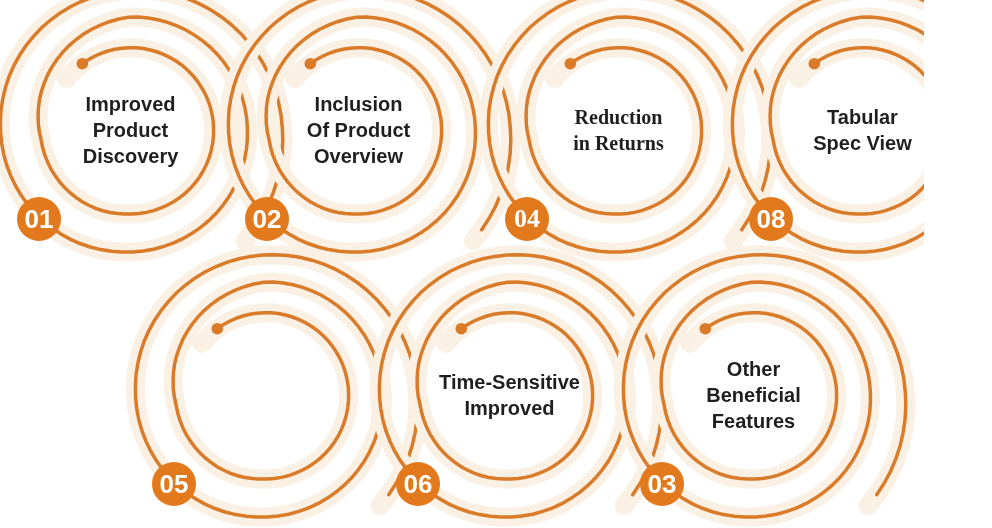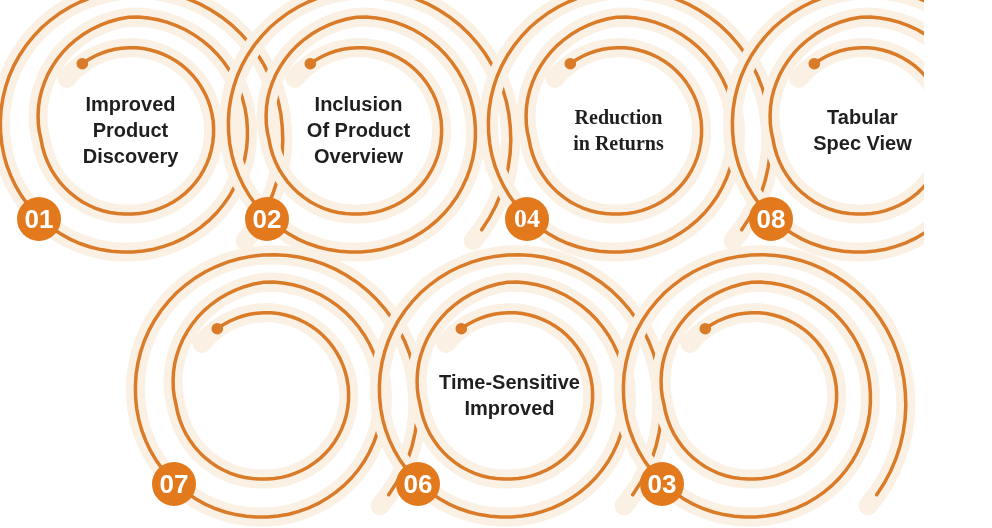--- a/index.html
+++ b/index.html
@@ -112,36 +112,39 @@
 Spec View</div>
     <div class="step-badge">08</div>
   </div>
 
   <div class="feature-item pos-5">
     <svg class="spiral" viewBox="0 0 245 262">
         <path d="M58.8,71.4 L63.5,66.0 L68.7,61.1 L74.3,56.7 L80.2,52.7 L86.5,49.2 L93.1,46.3 L99.8,44.0 L106.8,42.3 L113.9,41.2 L121.1,40.7 L128.2,40.8 L135.4,41.6 L142.4,43.0 L149.4,45.0 L156.1,47.6 L162.5,50.8 L168.7,54.5 L174.5,58.7 L180.0,63.5 L185.0,68.7 L189.5,74.3 L193.5,80.3 L197.0,86.6 L200.0,93.3 L202.3,100.1 L204.0,107.2 L205.2,114.3 L205.6,121.5 L205.5,128.8 L204.7,136.0 L203.3,143.2 L201.3,150.1 L198.7,156.9 L195.5,163.5 L191.7,169.7 L187.4,175.6 L182.6,181.1 L177.4,186.1 L171.7,190.7 L165.6,194.8 L159.2,198.3 L152.5,201.2 L145.6,203.6 L138.5,205.4 L131.3,206.5 L124.0,207.0 L116.6,207.1 L109.3,206.6 L101.9,205.5 L94.7,203.7 L87.6,201.3 L80.8,198.3 L74.2,194.7 L67.9,190.4 L62.0,185.7 L56.5,180.4 L51.4,174.6 L46.9,168.4 L42.9,161.8 L39.5,154.9 L36.7,147.6 L34.5,140.1 L33.0,132.4 L31.3,124.6 L30.3,116.6 L30.1,108.4 L30.5,100.1 L31.7,91.7 L33.7,83.5 L36.5,75.3 L39.9,67.3 L44.2,59.6 L49.1,52.2 L54.8,45.1 L61.1,38.6 L68.1,32.5 L75.7,27.0 L83.8,22.2 L92.4,18.1 L101.4,14.7 L110.8,12.0 L120.5,10.3 L130.4,10.1 L140.2,11.0 L150.0,12.8 L159.6,15.4 L168.9,18.8 L177.9,23.0 L186.5,28.1 L194.7,33.8 L202.4,40.3 L209.4,47.4 L215.9,55.2 L221.6,63.5 L226.6,72.2 L230.9,81.4 L234.3,90.9 L236.9,100.8 L238.6,110.8 L239.4,121.0 L239.4,131.2 L238.6,141.4 L236.8,151.5 L234.1,161.4 L230.6,171.1 L226.2,180.5 L221.1,189.5 L215.1,198.0 L208.4,206.0 L201.0,213.4 L193.0,220.1 L184.4,226.1 L175.3,231.4 L165.8,235.8 L155.9,239.4 L145.7,242.2 L135.2,244.0 L124.6,244.9 L114.0,245.1 L103.3,244.3 L92.7,242.6 L82.2,240.0 L72.0,236.5 L62.0,232.1 L52.5,226.8 L43.4,220.6 L34.9,213.7 L27.0,206.0 L19.8,197.6 L13.3,188.6 L7.6,179.0 L2.8,168.9 L-1.2,158.5 L-4.2,147.6 L-6.3,136.5 L-7.4,125.3 L-7.6,113.9 L-6.9,102.5 L-5.1,91.2 L-2.4,80.0 L1.3,69.0 L6.0,58.4 L11.6,48.2 L18.1,38.5 L25.5,29.3 L33.6,20.8 L42.6,13.0 L52.2,5.9 L62.4,-0.2 L73.2,-5.5 L84.4,-9.9 L96.0,-13.2 L107.9,-15.6 L120.1,-16.9 L132.3,-17.2 L144.6,-16.5 L156.8,-14.7 L168.9,-11.8 L180.7,-7.8 L192.2,-2.8 L203.3,3.2 L213.9,10.2 L223.8,18.1 L233.1,26.9 L241.6,36.5 L249.2,46.8 L256.0,57.9 L261.8,69.5 L266.6,81.7 L270.3,94.3 L272.9,107.2 L274.3,120.3 L274.8,133.6 L274.1,147.0 L272.2,160.3 L269.2,173.5 L265.0,186.5 L259.7,199.0 L253.2,211.2 L245.7,222.7 L237.1,233.7" fill="none" stroke="#faf0e4" stroke-width="19" stroke-linecap="round"></path>
         <path d="M74.3,56.7 L80.2,52.7 L86.5,49.2 L93.1,46.3 L99.8,44.0 L106.8,42.3 L113.9,41.2 L121.1,40.7 L128.2,40.8 L135.4,41.6 L142.4,43.0 L149.4,45.0 L156.1,47.6 L162.5,50.8 L168.7,54.5 L174.5,58.7 L180.0,63.5 L185.0,68.7 L189.5,74.3 L193.5,80.3 L197.0,86.6 L200.0,93.3 L202.3,100.1 L204.0,107.2 L205.2,114.3 L205.6,121.5 L205.5,128.8 L204.7,136.0 L203.3,143.2 L201.3,150.1 L198.7,156.9 L195.5,163.5 L191.7,169.7 L187.4,175.6 L182.6,181.1 L177.4,186.1 L171.7,190.7 L165.6,194.8 L159.2,198.3 L152.5,201.2 L145.6,203.6 L138.5,205.4 L131.3,206.5 L124.0,207.0 L116.6,207.1 L109.3,206.6 L101.9,205.5 L94.7,203.7 L87.6,201.3 L80.8,198.3 L74.2,194.7 L67.9,190.4 L62.0,185.7 L56.5,180.4 L51.4,174.6 L46.9,168.4 L42.9,161.8 L39.5,154.9 L36.7,147.6 L34.5,140.1 L33.0,132.4 L31.3,124.6 L30.3,116.6 L30.1,108.4 L30.5,100.1 L31.7,91.7 L33.7,83.5 L36.5,75.3 L39.9,67.3 L44.2,59.6 L49.1,52.2 L54.8,45.1 L61.1,38.6 L68.1,32.5 L75.7,27.0 L83.8,22.2 L92.4,18.1 L101.4,14.7 L110.8,12.0 L120.5,10.3 L130.4,10.1 L140.2,11.0 L150.0,12.8 L159.6,15.4 L168.9,18.8 L177.9,23.0 L186.5,28.1 L194.7,33.8 L202.4,40.3 L209.4,47.4 L215.9,55.2 L221.6,63.5 L226.6,72.2 L230.9,81.4 L234.3,90.9 L236.9,100.8 L238.6,110.8 L239.4,121.0 L239.4,131.2 L238.6,141.4 L236.8,151.5 L234.1,161.4 L230.6,171.1 L226.2,180.5 L221.1,189.5 L215.1,198.0 L208.4,206.0 L201.0,213.4 L193.0,220.1 L184.4,226.1 L175.3,231.4 L165.8,235.8 L155.9,239.4 L145.7,242.2 L135.2,244.0 L124.6,244.9 L114.0,245.1 L103.3,244.3 L92.7,242.6 L82.2,240.0 L72.0,236.5 L62.0,232.1 L52.5,226.8 L43.4,220.6 L34.9,213.7 L27.0,206.0 L19.8,197.6 L13.3,188.6 L7.6,179.0 L2.8,168.9 L-1.2,158.5 L-4.2,147.6 L-6.3,136.5 L-7.4,125.3 L-7.6,113.9 L-6.9,102.5 L-5.1,91.2 L-2.4,80.0 L1.3,69.0 L6.0,58.4 L11.6,48.2 L18.1,38.5 L25.5,29.3 L33.6,20.8 L42.6,13.0 L52.2,5.9 L62.4,-0.2 L73.2,-5.5 L84.4,-9.9 L96.0,-13.2 L107.9,-15.6 L120.1,-16.9 L132.3,-17.2 L144.6,-16.5 L156.8,-14.7 L168.9,-11.8 L180.7,-7.8 L192.2,-2.8 L203.3,3.2 L213.9,10.2 L223.8,18.1 L233.1,26.9 L241.6,36.5 L249.2,46.8 L256.0,57.9 L261.8,69.5 L266.6,81.7 L270.3,94.3 L272.9,107.2 L274.3,120.3 L274.8,133.6 L274.1,147.0 L272.2,160.3 L269.2,173.5 L265.0,186.5 L259.7,199.0 L253.2,211.2 L245.7,222.7" fill="none" stroke="#d97b28" stroke-width="3.5" stroke-linecap="round"></path>
         <circle cx="74.3" cy="56.7" r="5.8" fill="#d97b28"></circle>
       </svg>
-    <div class="step-badge">07</div>
+    <div class="step-badge">05</div>
   </div>
 
   <div class="feature-item pos-6">
     <svg class="spiral" viewBox="0 0 245 262">
         <path d="M58.8,71.4 L63.5,66.0 L68.7,61.1 L74.3,56.7 L80.2,52.7 L86.5,49.2 L93.1,46.3 L99.8,44.0 L106.8,42.3 L113.9,41.2 L121.1,40.7 L128.2,40.8 L135.4,41.6 L142.4,43.0 L149.4,45.0 L156.1,47.6 L162.5,50.8 L168.7,54.5 L174.5,58.7 L180.0,63.5 L185.0,68.7 L189.5,74.3 L193.5,80.3 L197.0,86.6 L200.0,93.3 L202.3,100.1 L204.0,107.2 L205.2,114.3 L205.6,121.5 L205.5,128.8 L204.7,136.0 L203.3,143.2 L201.3,150.1 L198.7,156.9 L195.5,163.5 L191.7,169.7 L187.4,175.6 L182.6,181.1 L177.4,186.1 L171.7,190.7 L165.6,194.8 L159.2,198.3 L152.5,201.2 L145.6,203.6 L138.5,205.4 L131.3,206.5 L124.0,207.0 L116.6,207.1 L109.3,206.6 L101.9,205.5 L94.7,203.7 L87.6,201.3 L80.8,198.3 L74.2,194.7 L67.9,190.4 L62.0,185.7 L56.5,180.4 L51.4,174.6 L46.9,168.4 L42.9,161.8 L39.5,154.9 L36.7,147.6 L34.5,140.1 L33.0,132.4 L31.3,124.6 L30.3,116.6 L30.1,108.4 L30.5,100.1 L31.7,91.7 L33.7,83.5 L36.5,75.3 L39.9,67.3 L44.2,59.6 L49.1,52.2 L54.8,45.1 L61.1,38.6 L68.1,32.5 L75.7,27.0 L83.8,22.2 L92.4,18.1 L101.4,14.7 L110.8,12.0 L120.5,10.3 L130.4,10.1 L140.2,11.0 L150.0,12.8 L159.6,15.4 L168.9,18.8 L177.9,23.0 L186.5,28.1 L194.7,33.8 L202.4,40.3 L209.4,47.4 L215.9,55.2 L221.6,63.5 L226.6,72.2 L230.9,81.4 L234.3,90.9 L236.9,100.8 L238.6,110.8 L239.4,121.0 L239.4,131.2 L238.6,141.4 L236.8,151.5 L234.1,161.4 L230.6,171.1 L226.2,180.5 L221.1,189.5 L215.1,198.0 L208.4,206.0 L201.0,213.4 L193.0,220.1 L184.4,226.1 L175.3,231.4 L165.8,235.8 L155.9,239.4 L145.7,242.2 L135.2,244.0 L124.6,244.9 L114.0,245.1 L103.3,244.3 L92.7,242.6 L82.2,240.0 L72.0,236.5 L62.0,232.1 L52.5,226.8 L43.4,220.6 L34.9,213.7 L27.0,206.0 L19.8,197.6 L13.3,188.6 L7.6,179.0 L2.8,168.9 L-1.2,158.5 L-4.2,147.6 L-6.3,136.5 L-7.4,125.3 L-7.6,113.9 L-6.9,102.5 L-5.1,91.2 L-2.4,80.0 L1.3,69.0 L6.0,58.4 L11.6,48.2 L18.1,38.5 L25.5,29.3 L33.6,20.8 L42.6,13.0 L52.2,5.9 L62.4,-0.2 L73.2,-5.5 L84.4,-9.9 L96.0,-13.2 L107.9,-15.6 L120.1,-16.9 L132.3,-17.2 L144.6,-16.5 L156.8,-14.7 L168.9,-11.8 L180.7,-7.8 L192.2,-2.8 L203.3,3.2 L213.9,10.2 L223.8,18.1 L233.1,26.9 L241.6,36.5 L249.2,46.8 L256.0,57.9 L261.8,69.5 L266.6,81.7 L270.3,94.3 L272.9,107.2 L274.3,120.3 L274.8,133.6 L274.1,147.0 L272.2,160.3 L269.2,173.5 L265.0,186.5 L259.7,199.0 L253.2,211.2 L245.7,222.7 L237.1,233.7" fill="none" stroke="#faf0e4" stroke-width="19" stroke-linecap="round"></path>
         <path d="M74.3,56.7 L80.2,52.7 L86.5,49.2 L93.1,46.3 L99.8,44.0 L106.8,42.3 L113.9,41.2 L121.1,40.7 L128.2,40.8 L135.4,41.6 L142.4,43.0 L149.4,45.0 L156.1,47.6 L162.5,50.8 L168.7,54.5 L174.5,58.7 L180.0,63.5 L185.0,68.7 L189.5,74.3 L193.5,80.3 L197.0,86.6 L200.0,93.3 L202.3,100.1 L204.0,107.2 L205.2,114.3 L205.6,121.5 L205.5,128.8 L204.7,136.0 L203.3,143.2 L201.3,150.1 L198.7,156.9 L195.5,163.5 L191.7,169.7 L187.4,175.6 L182.6,181.1 L177.4,186.1 L171.7,190.7 L165.6,194.8 L159.2,198.3 L152.5,201.2 L145.6,203.6 L138.5,205.4 L131.3,206.5 L124.0,207.0 L116.6,207.1 L109.3,206.6 L101.9,205.5 L94.7,203.7 L87.6,201.3 L80.8,198.3 L74.2,194.7 L67.9,190.4 L62.0,185.7 L56.5,180.4 L51.4,174.6 L46.9,168.4 L42.9,161.8 L39.5,154.9 L36.7,147.6 L34.5,140.1 L33.0,132.4 L31.3,124.6 L30.3,116.6 L30.1,108.4 L30.5,100.1 L31.7,91.7 L33.7,83.5 L36.5,75.3 L39.9,67.3 L44.2,59.6 L49.1,52.2 L54.8,45.1 L61.1,38.6 L68.1,32.5 L75.7,27.0 L83.8,22.2 L92.4,18.1 L101.4,14.7 L110.8,12.0 L120.5,10.3 L130.4,10.1 L140.2,11.0 L150.0,12.8 L159.6,15.4 L168.9,18.8 L177.9,23.0 L186.5,28.1 L194.7,33.8 L202.4,40.3 L209.4,47.4 L215.9,55.2 L221.6,63.5 L226.6,72.2 L230.9,81.4 L234.3,90.9 L236.9,100.8 L238.6,110.8 L239.4,121.0 L239.4,131.2 L238.6,141.4 L236.8,151.5 L234.1,161.4 L230.6,171.1 L226.2,180.5 L221.1,189.5 L215.1,198.0 L208.4,206.0 L201.0,213.4 L193.0,220.1 L184.4,226.1 L175.3,231.4 L165.8,235.8 L155.9,239.4 L145.7,242.2 L135.2,244.0 L124.6,244.9 L114.0,245.1 L103.3,244.3 L92.7,242.6 L82.2,240.0 L72.0,236.5 L62.0,232.1 L52.5,226.8 L43.4,220.6 L34.9,213.7 L27.0,206.0 L19.8,197.6 L13.3,188.6 L7.6,179.0 L2.8,168.9 L-1.2,158.5 L-4.2,147.6 L-6.3,136.5 L-7.4,125.3 L-7.6,113.9 L-6.9,102.5 L-5.1,91.2 L-2.4,80.0 L1.3,69.0 L6.0,58.4 L11.6,48.2 L18.1,38.5 L25.5,29.3 L33.6,20.8 L42.6,13.0 L52.2,5.9 L62.4,-0.2 L73.2,-5.5 L84.4,-9.9 L96.0,-13.2 L107.9,-15.6 L120.1,-16.9 L132.3,-17.2 L144.6,-16.5 L156.8,-14.7 L168.9,-11.8 L180.7,-7.8 L192.2,-2.8 L203.3,3.2 L213.9,10.2 L223.8,18.1 L233.1,26.9 L241.6,36.5 L249.2,46.8 L256.0,57.9 L261.8,69.5 L266.6,81.7 L270.3,94.3 L272.9,107.2 L274.3,120.3 L274.8,133.6 L274.1,147.0 L272.2,160.3 L269.2,173.5 L265.0,186.5 L259.7,199.0 L253.2,211.2 L245.7,222.7" fill="none" stroke="#d97b28" stroke-width="3.5" stroke-linecap="round"></path>
         <circle cx="74.3" cy="56.7" r="5.8" fill="#d97b28"></circle>
       </svg>
     <div class="feature-label">Time-Sensitive
 Improved</div>
     <div class="step-badge">06</div>
   </div>
 
   <div class="feature-item pos-7">
     <svg class="spiral" viewBox="0 0 245 262">
         <path d="M58.8,71.4 L63.5,66.0 L68.7,61.1 L74.3,56.7 L80.2,52.7 L86.5,49.2 L93.1,46.3 L99.8,44.0 L106.8,42.3 L113.9,41.2 L121.1,40.7 L128.2,40.8 L135.4,41.6 L142.4,43.0 L149.4,45.0 L156.1,47.6 L162.5,50.8 L168.7,54.5 L174.5,58.7 L180.0,63.5 L185.0,68.7 L189.5,74.3 L193.5,80.3 L197.0,86.6 L200.0,93.3 L202.3,100.1 L204.0,107.2 L205.2,114.3 L205.6,121.5 L205.5,128.8 L204.7,136.0 L203.3,143.2 L201.3,150.1 L198.7,156.9 L195.5,163.5 L191.7,169.7 L187.4,175.6 L182.6,181.1 L177.4,186.1 L171.7,190.7 L165.6,194.8 L159.2,198.3 L152.5,201.2 L145.6,203.6 L138.5,205.4 L131.3,206.5 L124.0,207.0 L116.6,207.1 L109.3,206.6 L101.9,205.5 L94.7,203.7 L87.6,201.3 L80.8,198.3 L74.2,194.7 L67.9,190.4 L62.0,185.7 L56.5,180.4 L51.4,174.6 L46.9,168.4 L42.9,161.8 L39.5,154.9 L36.7,147.6 L34.5,140.1 L33.0,132.4 L31.3,124.6 L30.3,116.6 L30.1,108.4 L30.5,100.1 L31.7,91.7 L33.7,83.5 L36.5,75.3 L39.9,67.3 L44.2,59.6 L49.1,52.2 L54.8,45.1 L61.1,38.6 L68.1,32.5 L75.7,27.0 L83.8,22.2 L92.4,18.1 L101.4,14.7 L110.8,12.0 L120.5,10.3 L130.4,10.1 L140.2,11.0 L150.0,12.8 L159.6,15.4 L168.9,18.8 L177.9,23.0 L186.5,28.1 L194.7,33.8 L202.4,40.3 L209.4,47.4 L215.9,55.2 L221.6,63.5 L226.6,72.2 L230.9,81.4 L234.3,90.9 L236.9,100.8 L238.6,110.8 L239.4,121.0 L239.4,131.2 L238.6,141.4 L236.8,151.5 L234.1,161.4 L230.6,171.1 L226.2,180.5 L221.1,189.5 L215.1,198.0 L208.4,206.0 L201.0,213.4 L193.0,220.1 L184.4,226.1 L175.3,231.4 L165.8,235.8 L155.9,239.4 L145.7,242.2 L135.2,244.0 L124.6,244.9 L114.0,245.1 L103.3,244.3 L92.7,242.6 L82.2,240.0 L72.0,236.5 L62.0,232.1 L52.5,226.8 L43.4,220.6 L34.9,213.7 L27.0,206.0 L19.8,197.6 L13.3,188.6 L7.6,179.0 L2.8,168.9 L-1.2,158.5 L-4.2,147.6 L-6.3,136.5 L-7.4,125.3 L-7.6,113.9 L-6.9,102.5 L-5.1,91.2 L-2.4,80.0 L1.3,69.0 L6.0,58.4 L11.6,48.2 L18.1,38.5 L25.5,29.3 L33.6,20.8 L42.6,13.0 L52.2,5.9 L62.4,-0.2 L73.2,-5.5 L84.4,-9.9 L96.0,-13.2 L107.9,-15.6 L120.1,-16.9 L132.3,-17.2 L144.6,-16.5 L156.8,-14.7 L168.9,-11.8 L180.7,-7.8 L192.2,-2.8 L203.3,3.2 L213.9,10.2 L223.8,18.1 L233.1,26.9 L241.6,36.5 L249.2,46.8 L256.0,57.9 L261.8,69.5 L266.6,81.7 L270.3,94.3 L272.9,107.2 L274.3,120.3 L274.8,133.6 L274.1,147.0 L272.2,160.3 L269.2,173.5 L265.0,186.5 L259.7,199.0 L253.2,211.2 L245.7,222.7 L237.1,233.7" fill="none" stroke="#faf0e4" stroke-width="19" stroke-linecap="round"></path>
         <path d="M74.3,56.7 L80.2,52.7 L86.5,49.2 L93.1,46.3 L99.8,44.0 L106.8,42.3 L113.9,41.2 L121.1,40.7 L128.2,40.8 L135.4,41.6 L142.4,43.0 L149.4,45.0 L156.1,47.6 L162.5,50.8 L168.7,54.5 L174.5,58.7 L180.0,63.5 L185.0,68.7 L189.5,74.3 L193.5,80.3 L197.0,86.6 L200.0,93.3 L202.3,100.1 L204.0,107.2 L205.2,114.3 L205.6,121.5 L205.5,128.8 L204.7,136.0 L203.3,143.2 L201.3,150.1 L198.7,156.9 L195.5,163.5 L191.7,169.7 L187.4,175.6 L182.6,181.1 L177.4,186.1 L171.7,190.7 L165.6,194.8 L159.2,198.3 L152.5,201.2 L145.6,203.6 L138.5,205.4 L131.3,206.5 L124.0,207.0 L116.6,207.1 L109.3,206.6 L101.9,205.5 L94.7,203.7 L87.6,201.3 L80.8,198.3 L74.2,194.7 L67.9,190.4 L62.0,185.7 L56.5,180.4 L51.4,174.6 L46.9,168.4 L42.9,161.8 L39.5,154.9 L36.7,147.6 L34.5,140.1 L33.0,132.4 L31.3,124.6 L30.3,116.6 L30.1,108.4 L30.5,100.1 L31.7,91.7 L33.7,83.5 L36.5,75.3 L39.9,67.3 L44.2,59.6 L49.1,52.2 L54.8,45.1 L61.1,38.6 L68.1,32.5 L75.7,27.0 L83.8,22.2 L92.4,18.1 L101.4,14.7 L110.8,12.0 L120.5,10.3 L130.4,10.1 L140.2,11.0 L150.0,12.8 L159.6,15.4 L168.9,18.8 L177.9,23.0 L186.5,28.1 L194.7,33.8 L202.4,40.3 L209.4,47.4 L215.9,55.2 L221.6,63.5 L226.6,72.2 L230.9,81.4 L234.3,90.9 L236.9,100.8 L238.6,110.8 L239.4,121.0 L239.4,131.2 L238.6,141.4 L236.8,151.5 L234.1,161.4 L230.6,171.1 L226.2,180.5 L221.1,189.5 L215.1,198.0 L208.4,206.0 L201.0,213.4 L193.0,220.1 L184.4,226.1 L175.3,231.4 L165.8,235.8 L155.9,239.4 L145.7,242.2 L135.2,244.0 L124.6,244.9 L114.0,245.1 L103.3,244.3 L92.7,242.6 L82.2,240.0 L72.0,236.5 L62.0,232.1 L52.5,226.8 L43.4,220.6 L34.9,213.7 L27.0,206.0 L19.8,197.6 L13.3,188.6 L7.6,179.0 L2.8,168.9 L-1.2,158.5 L-4.2,147.6 L-6.3,136.5 L-7.4,125.3 L-7.6,113.9 L-6.9,102.5 L-5.1,91.2 L-2.4,80.0 L1.3,69.0 L6.0,58.4 L11.6,48.2 L18.1,38.5 L25.5,29.3 L33.6,20.8 L42.6,13.0 L52.2,5.9 L62.4,-0.2 L73.2,-5.5 L84.4,-9.9 L96.0,-13.2 L107.9,-15.6 L120.1,-16.9 L132.3,-17.2 L144.6,-16.5 L156.8,-14.7 L168.9,-11.8 L180.7,-7.8 L192.2,-2.8 L203.3,3.2 L213.9,10.2 L223.8,18.1 L233.1,26.9 L241.6,36.5 L249.2,46.8 L256.0,57.9 L261.8,69.5 L266.6,81.7 L270.3,94.3 L272.9,107.2 L274.3,120.3 L274.8,133.6 L274.1,147.0 L272.2,160.3 L269.2,173.5 L265.0,186.5 L259.7,199.0 L253.2,211.2 L245.7,222.7" fill="none" stroke="#d97b28" stroke-width="3.5" stroke-linecap="round"></path>
         <circle cx="74.3" cy="56.7" r="5.8" fill="#d97b28"></circle>
       </svg>
+    <div class="feature-label">Other
+Beneficial
+Features</div>
     <div class="step-badge">03</div>
   </div>
 
 </div>
 
 </body></html>

